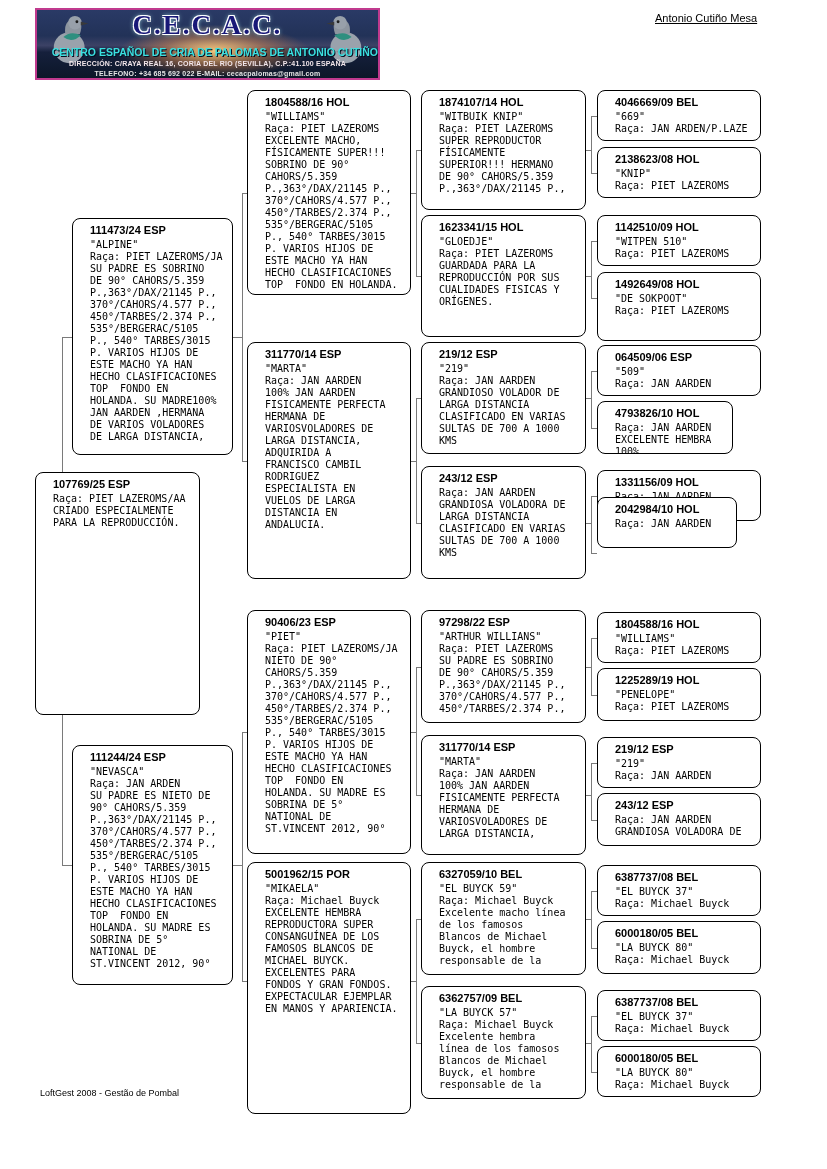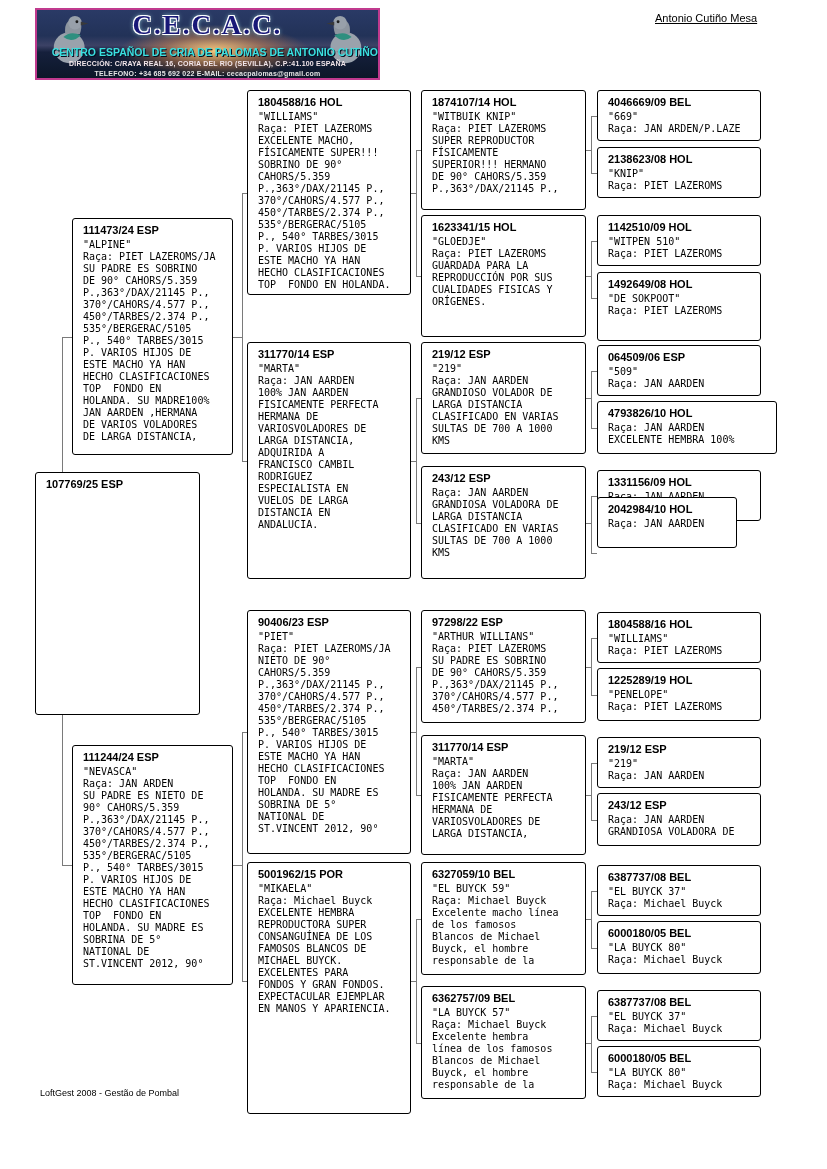--- a/index.html
+++ b/index.html
@@ -28,22 +28,22 @@
         text-shadow:1px 1px 0 #041020;}
   .logo-addr{position:absolute;top:50px;left:0;right:0;text-align:center;
         font:bold 7px "Liberation Sans",sans-serif;color:#f2e6ea;letter-spacing:.2px;}
   .logo-contact{position:absolute;top:60px;left:0;right:0;text-align:center;
         font:bold 7px "Liberation Sans",sans-serif;color:#e4e4e4;letter-spacing:.2px;}
   .pigeon{position:absolute;top:3px;}
   .pigeon.left{left:8px;}
   .pigeon.right{right:8px;transform:scaleX(-1);}
 
   
-  .box{position:absolute;background:#fff;border:1px solid var(--box-border);border-radius:3px;
-       box-sizing:border-box;padding:5px 4px 4px 10px;z-index:2;overflow:hidden;}
+  .box{position:absolute;background:#fff;border:1px solid var(--box-border);border-radius:8px;
+       box-sizing:border-box;padding:5px 4px 4px 17px;z-index:2;overflow:hidden;}
   .ring{font:bold 11px "Liberation Sans",sans-serif;margin-bottom:3px;}
   .bname,.desc{font:10px/12px "DejaVu Sans Mono",monospace;white-space:pre-wrap;}
 
   
   #lines{position:absolute;left:0;top:0;width:100%;height:100%;z-index:1;pointer-events:none;}
   .cline{position:absolute;background:var(--line-color);}
 
   .footer{position:absolute;left:40px;top:1088px;font:9px "Liberation Sans",sans-serif;}
 </style>
 </head>
@@ -135,20 +135,23 @@
       <div class="cline" style="left: 586px; top: 919px; width: 5px; height: 1px;"></div>
       <div class="cline" style="left: 591px; top: 1016px; width: 1px; height: 56px;"></div>
       <div class="cline" style="left: 591px; top: 1016px; width: 6px; height: 1px;"></div>
       <div class="cline" style="left: 591px; top: 1072px; width: 6px; height: 1px;"></div>
       <div class="cline" style="left: 586px; top: 1043px; width: 5px; height: 1px;"></div>
     </div>
 
   <div class="box" id="g1-0" style="left:35px;top:472px;width:165px;height:243px">
     <div class="ring">107769/25 ESP</div>
     <div class="bname"></div>
+    <div class="desc">Raça: PIET LAZEROMS/AA
+CRIADO ESPECIALMENTE
+PARA LA REPRODUCCIÓN.</div>
   </div>
 
   <div class="box" id="g2-0" style="left:72px;top:218px;width:161px;height:237px">
     <div class="ring">111473/24 ESP</div>
     <div class="bname">"ALPINE"</div>
     <div class="desc">Raça: PIET LAZEROMS/JA
 SU PADRE ES SOBRINO
 DE 90° CAHORS/5.359
 P.,363°/DAX/21145 P.,
 370°/CAHORS/4.577 P.,
@@ -353,21 +356,21 @@
   <div class="box" id="g5-3" style="left:597px;top:272px;width:164px;height:69px">
     <div class="ring">1492649/08 HOL</div>
     <div class="bname">"DE SOKPOOT"</div>
     <div class="desc">Raça: PIET LAZEROMS</div>
   </div>
   <div class="box" id="g5-4" style="left:597px;top:345px;width:164px;height:51px">
     <div class="ring">064509/06 ESP</div>
     <div class="bname">"509"</div>
     <div class="desc">Raça: JAN AARDEN</div>
   </div>
-  <div class="box" id="g5-5" style="left:597px;top:401px;width:180px;height:53px">
+  <div class="box" id="g5-5" style="left:597px;top:401px;width:136px;height:53px">
     <div class="ring">4793826/10 HOL</div>
     <div class="bname"></div>
     <div class="desc">Raça: JAN AARDEN
 EXCELENTE HEMBRA 100%</div>
   </div>
   <div class="box" id="g5-6" style="left:597px;top:470px;width:164px;height:51px">
     <div class="ring">1331156/09 HOL</div>
     <div class="bname"></div>
     <div class="desc">Raça: JAN AARDEN</div>
   </div>

